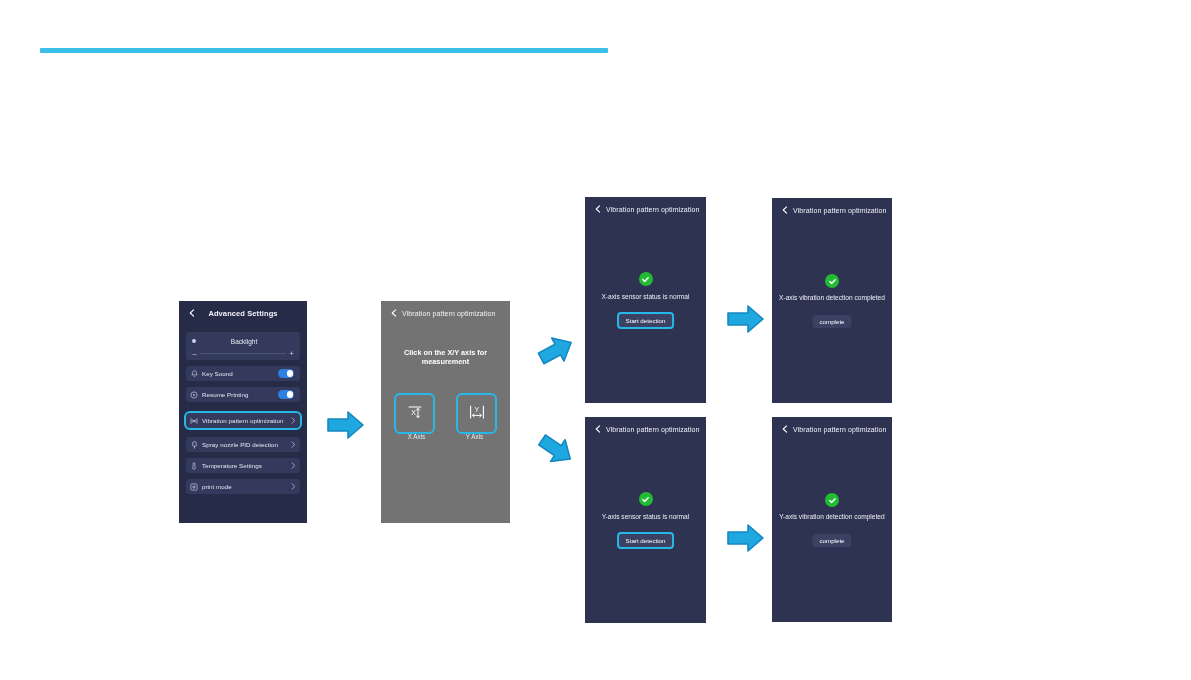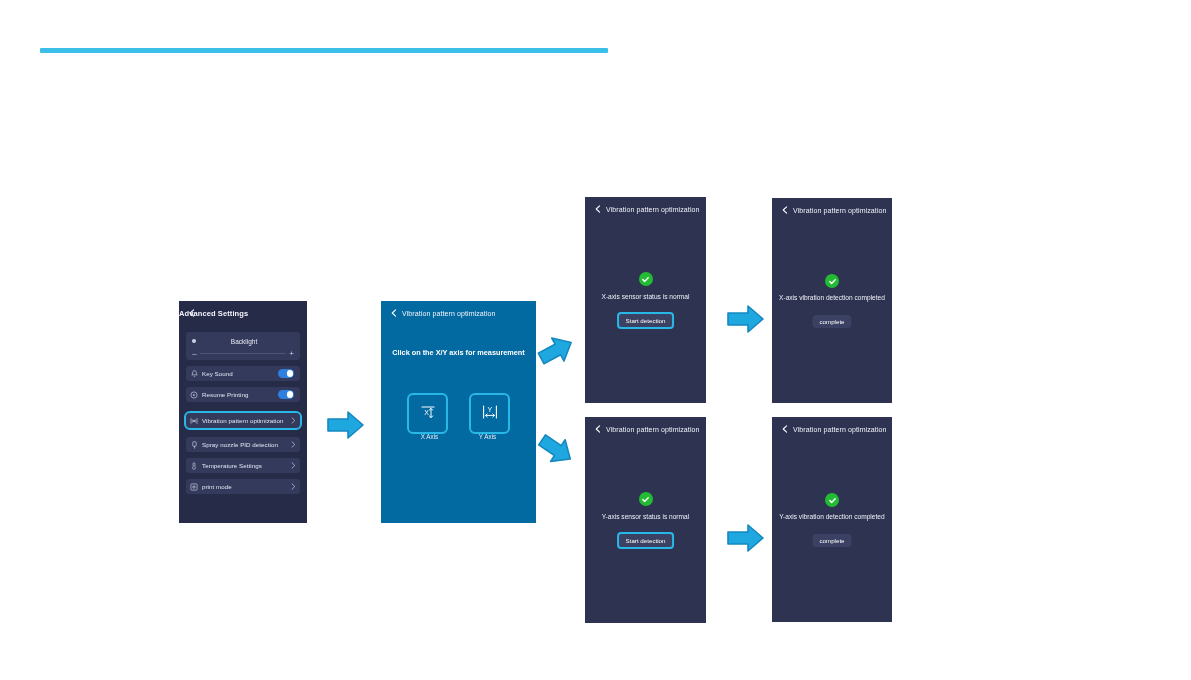--- a/index.html
+++ b/index.html
@@ -16,38 +16,38 @@
     position:absolute;left:40px;top:48px;width:568px;height:5px;
     background:#3bbfe8;border-radius:1px;
   }
 
   
   .panel{
     position:absolute;background:#2c3250;
     overflow:hidden;
   }
   .panel.p1{left:179px;top:301px;width:128px;height:222px;background:#262b47;}
-  .panel.p2{left:381px;top:301px;width:155px;height:222px;background:#0369a1;}
+  .panel.p2{left:381px;top:301px;width:129px;height:222px;background:#737373;}
   .panel.p3{left:585px;top:197px;width:121px;height:206px;background:#2d3351;}
   .panel.p4{left:772px;top:198px;width:120px;height:205px;background:#2d3351;}
   .panel.p5{left:585px;top:417px;width:121px;height:206px;background:#2d3351;}
   .panel.p6{left:772px;top:417px;width:120px;height:205px;background:#2d3351;}
 
   
   .ph{
     position:relative;height:24px;display:flex;align-items:center;
     color:#ffffff;
   }
   .ph .back{
     position:absolute;left:9px;top:50%;transform:translateY(-50%);
     width:8px;height:8px;
   }
   .ph .back svg{display:block;}
   .ph .title{
-    width:100%;font-size:7.5px;letter-spacing:0.1px;
+    width:100%;text-align:center;font-size:7.5px;letter-spacing:0.1px;
     font-weight:bold;color:#f2f4fb;
   }
   .ph.left .title{
     text-align:left;padding-left:21px;font-weight:normal;font-size:7px;
   }
 
   
   .set-card{
     position:absolute;left:7px;width:114px;background:#333a5c;border-radius:3px;
   }

